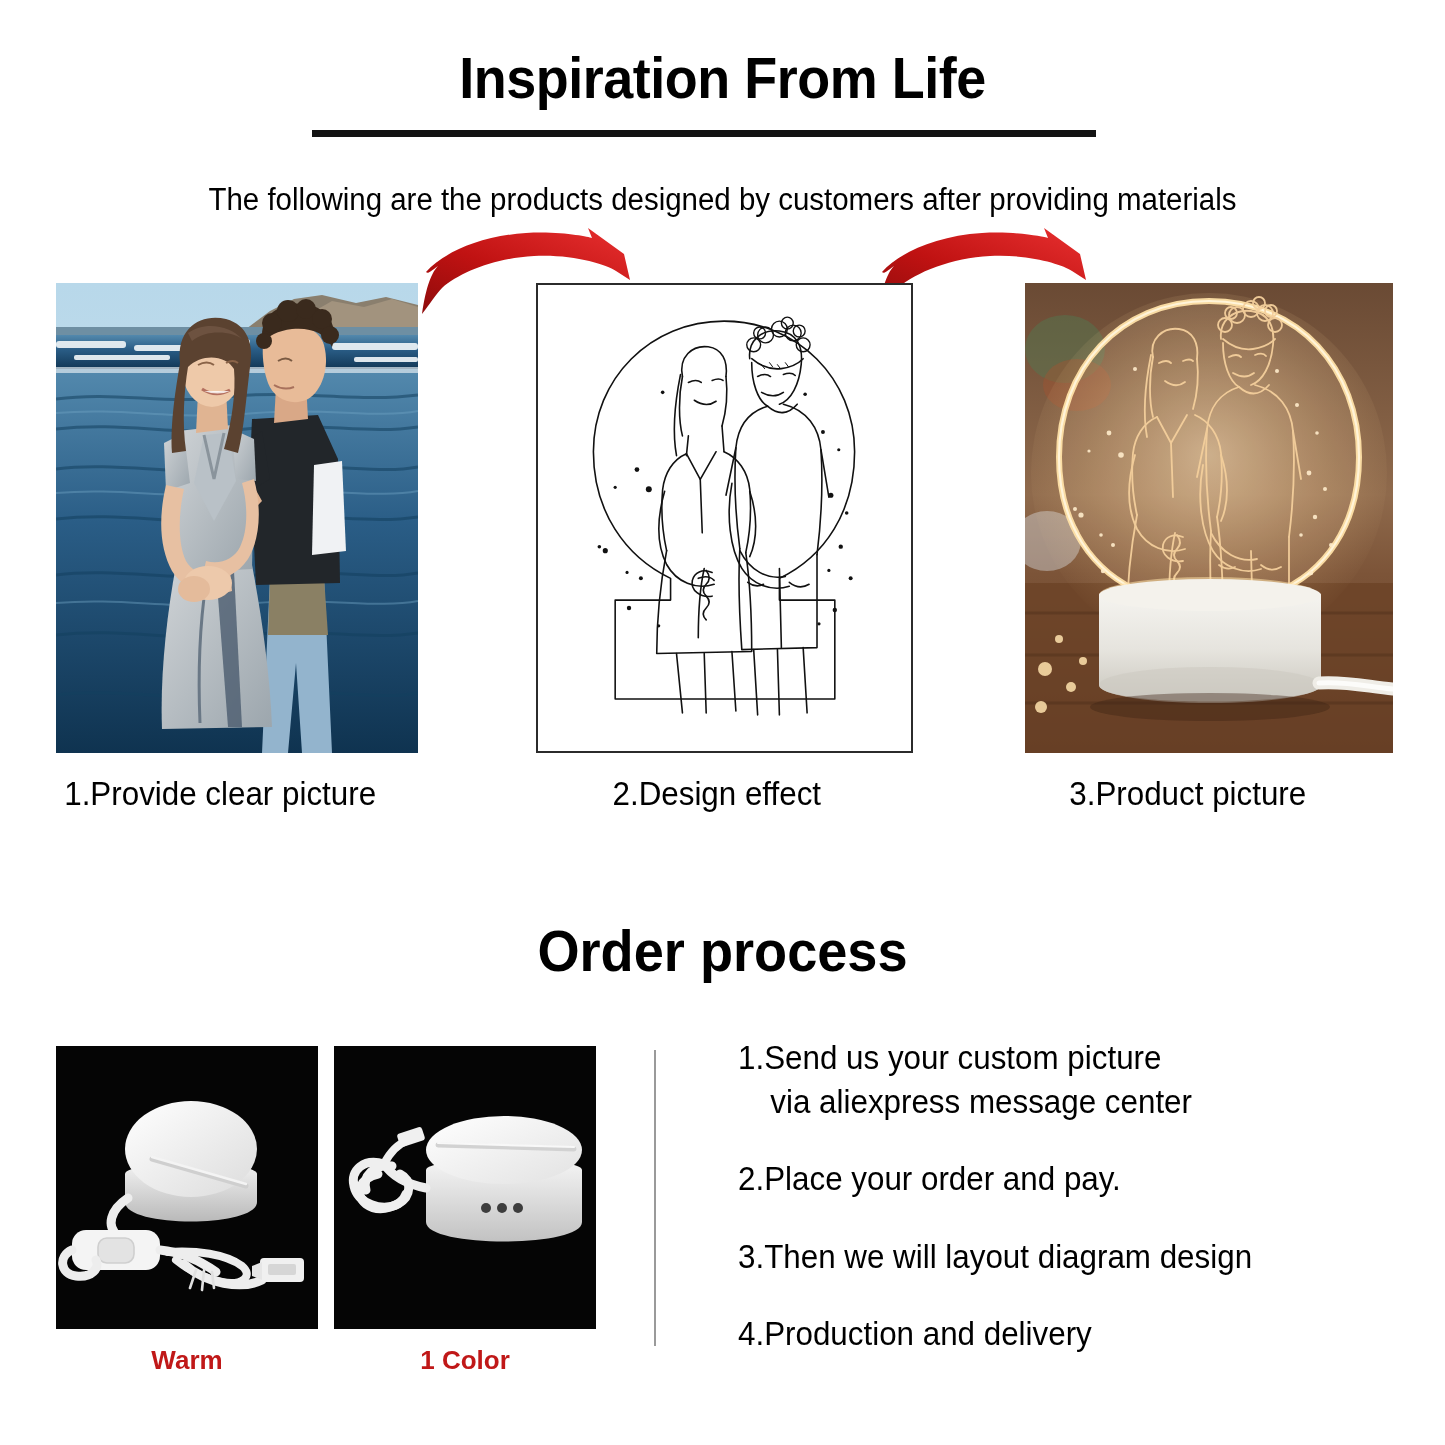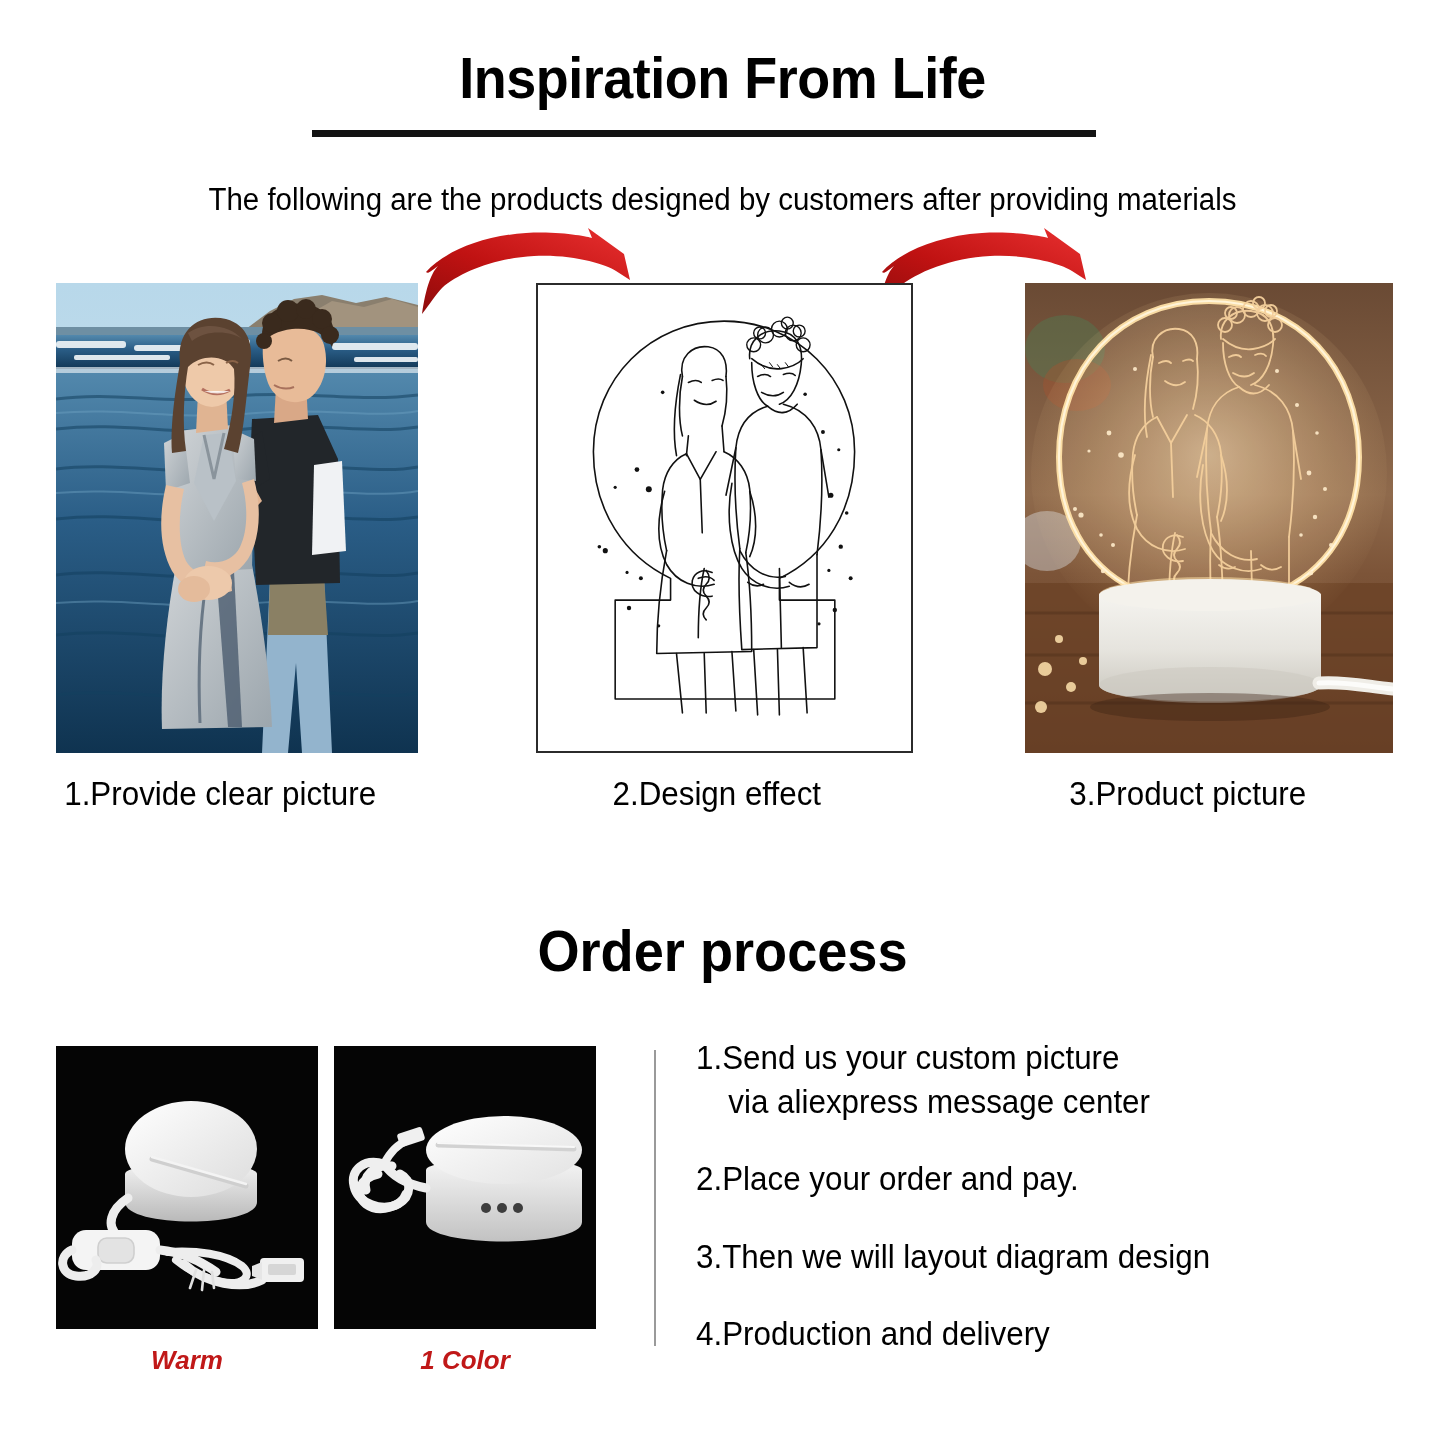--- a/index.html
+++ b/index.html
@@ -106,35 +106,34 @@
   .product-shot svg { display: block; width: 100%; height: 100%; }
 
   .product-label {
     position: absolute;
     top: 1345px;
     width: 262px;
     text-align: center;
     font-size: 26px;
     font-weight: bold;
     color: #c01818;
-    font-style: italic;
   }
   #label-warm  { left: 56px; }
   #label-color { left: 334px; }
 
   #list-divider {
     position: absolute;
     left: 654px; top: 1050px;
     width: 2px; height: 296px;
     background: #9a9a9a;
   }
 
   #order-steps {
     position: absolute;
-    left: 696px; top: 1036px;
+    left: 738px; top: 1036px;
     width: 700px;
   }
   .order-step {
     font-size: 33px;
     transform: scaleX(0.95);
     transform-origin: left center;
     white-space: nowrap;
     margin-bottom: 34px;
     line-height: 1.32;
   }

